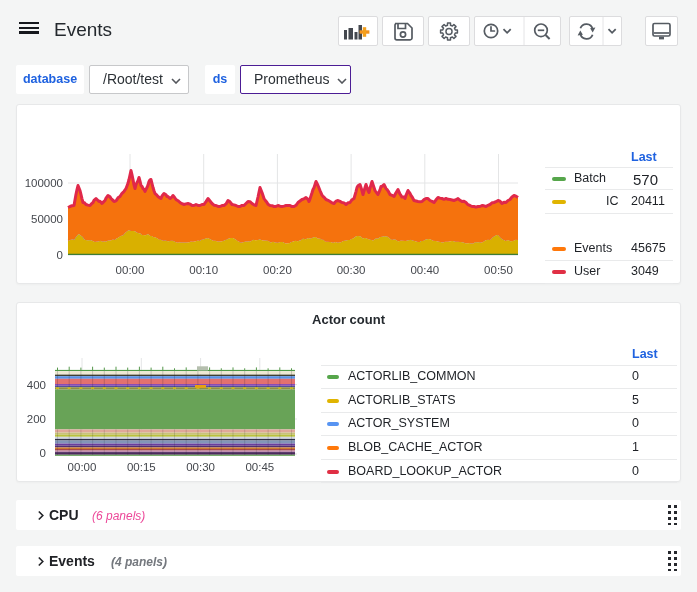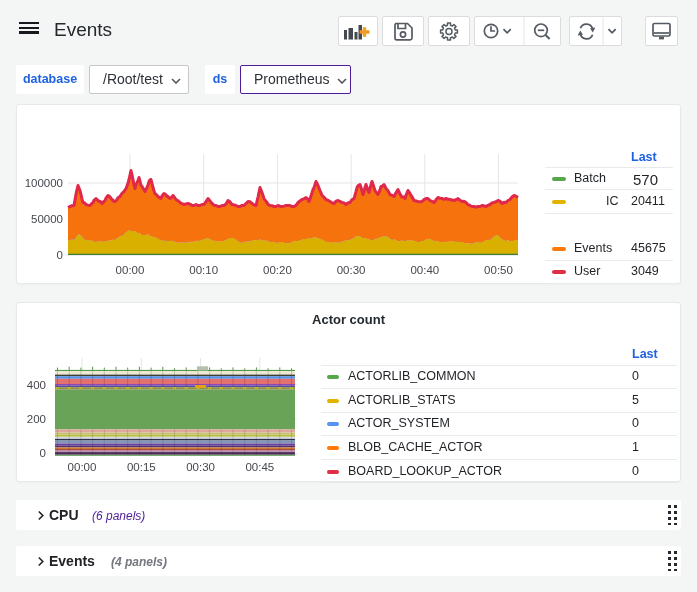--- a/index.html
+++ b/index.html
@@ -281,21 +281,21 @@
     <line x1="271.5" y1="28.3" x2="271.5" y2="30.5" stroke="#55984a" stroke-width="1"></line>
 <rect x="177" y="26.3" width="11" height="4.2" fill="#b5bfae"></rect>
 <rect x="175" y="45" width="11" height="2.8" fill="#e8a20f"></rect>
 </svg>
 
 <div class="rowhdr" style="top:500px;">
 <svg class="abs" style="left:21px;top:10px;" width="8" height="11" viewBox="0 0 8 11">
       <path d="M1.8,1.5 L5.8,5.5 L1.8,9.5" fill="none" stroke="#202226" stroke-width="1.6"></path>
     </svg>
 <span class="abs" style="left:33px;top:7px;font-size:14px;font-weight:700;color:#202226;">CPU</span>
-<span class="abs" style="left:76px;top:9px;font-size:12px;font-style:italic;color:#4c1d95;">(6 panels)</span>
+<span class="abs" style="left:76px;top:9px;font-size:12px;font-style:italic;color:#ec4899;">(6 panels)</span>
 <span style="position:absolute;left:652px;top:5.2px;width:2.6px;height:2.6px;background:#26282d;"></span>
     <span style="position:absolute;left:658px;top:5.2px;width:2.6px;height:2.6px;background:#26282d;"></span>
     <span style="position:absolute;left:652px;top:11.100000000000001px;width:2.6px;height:2.6px;background:#26282d;"></span>
     <span style="position:absolute;left:658px;top:11.100000000000001px;width:2.6px;height:2.6px;background:#26282d;"></span>
     <span style="position:absolute;left:652px;top:17.0px;width:2.6px;height:2.6px;background:#26282d;"></span>
     <span style="position:absolute;left:658px;top:17.0px;width:2.6px;height:2.6px;background:#26282d;"></span>
     <span style="position:absolute;left:652px;top:22.900000000000002px;width:2.6px;height:2.6px;background:#26282d;"></span>
     <span style="position:absolute;left:658px;top:22.900000000000002px;width:2.6px;height:2.6px;background:#26282d;"></span>
 </div>
 <div class="rowhdr" style="top:546px;">

